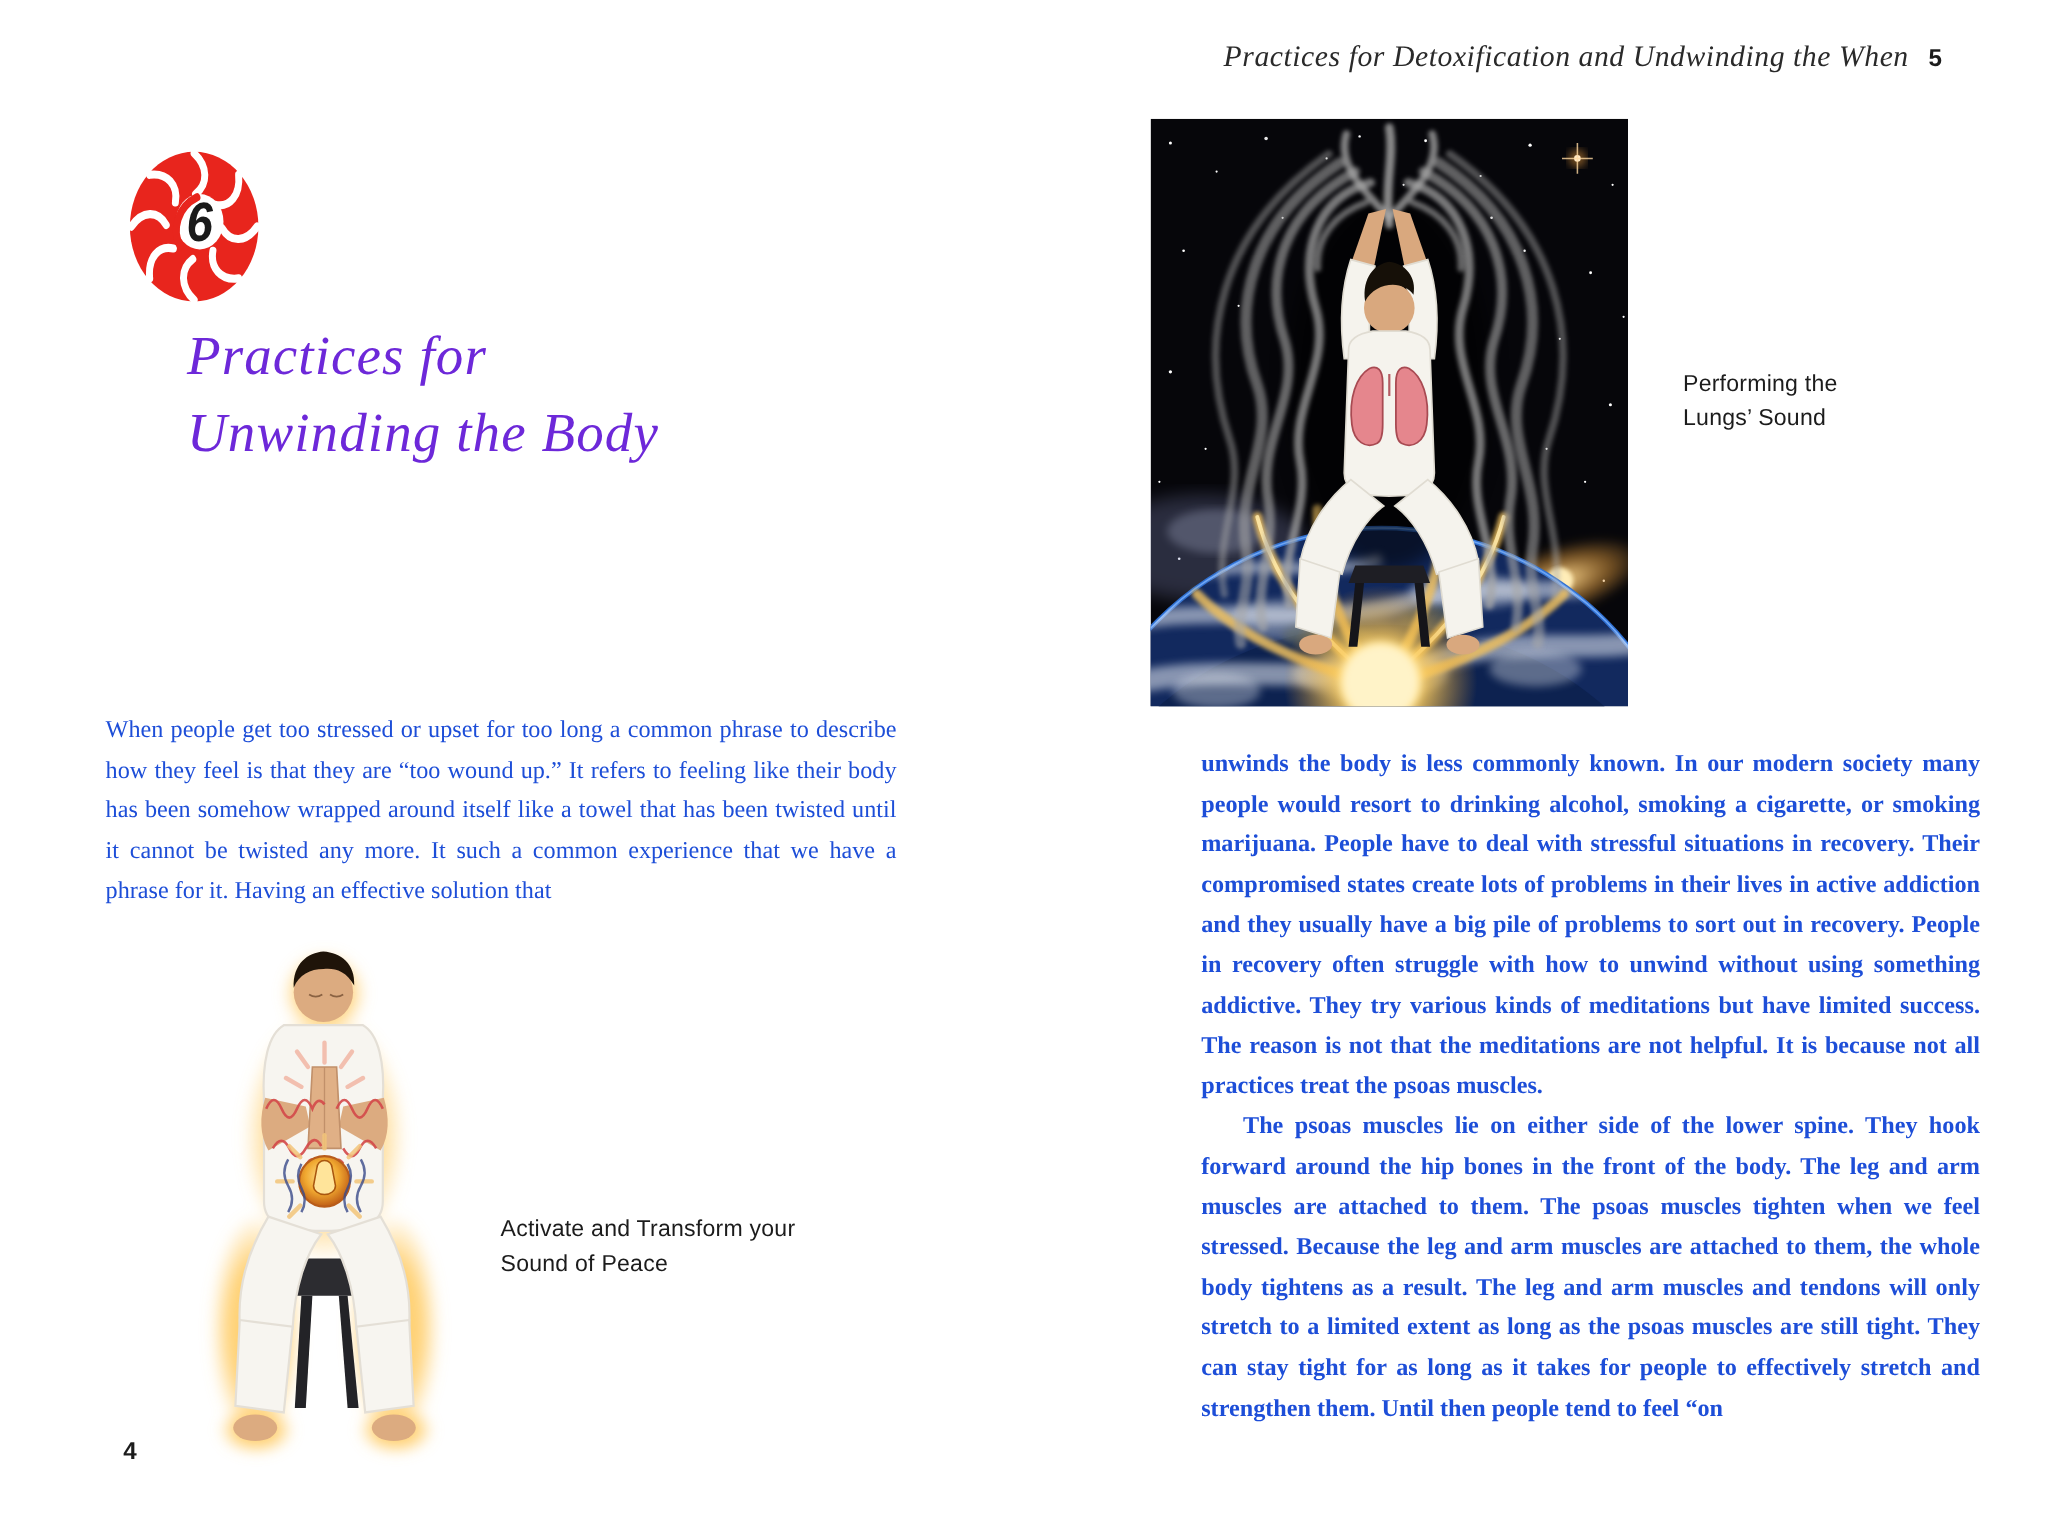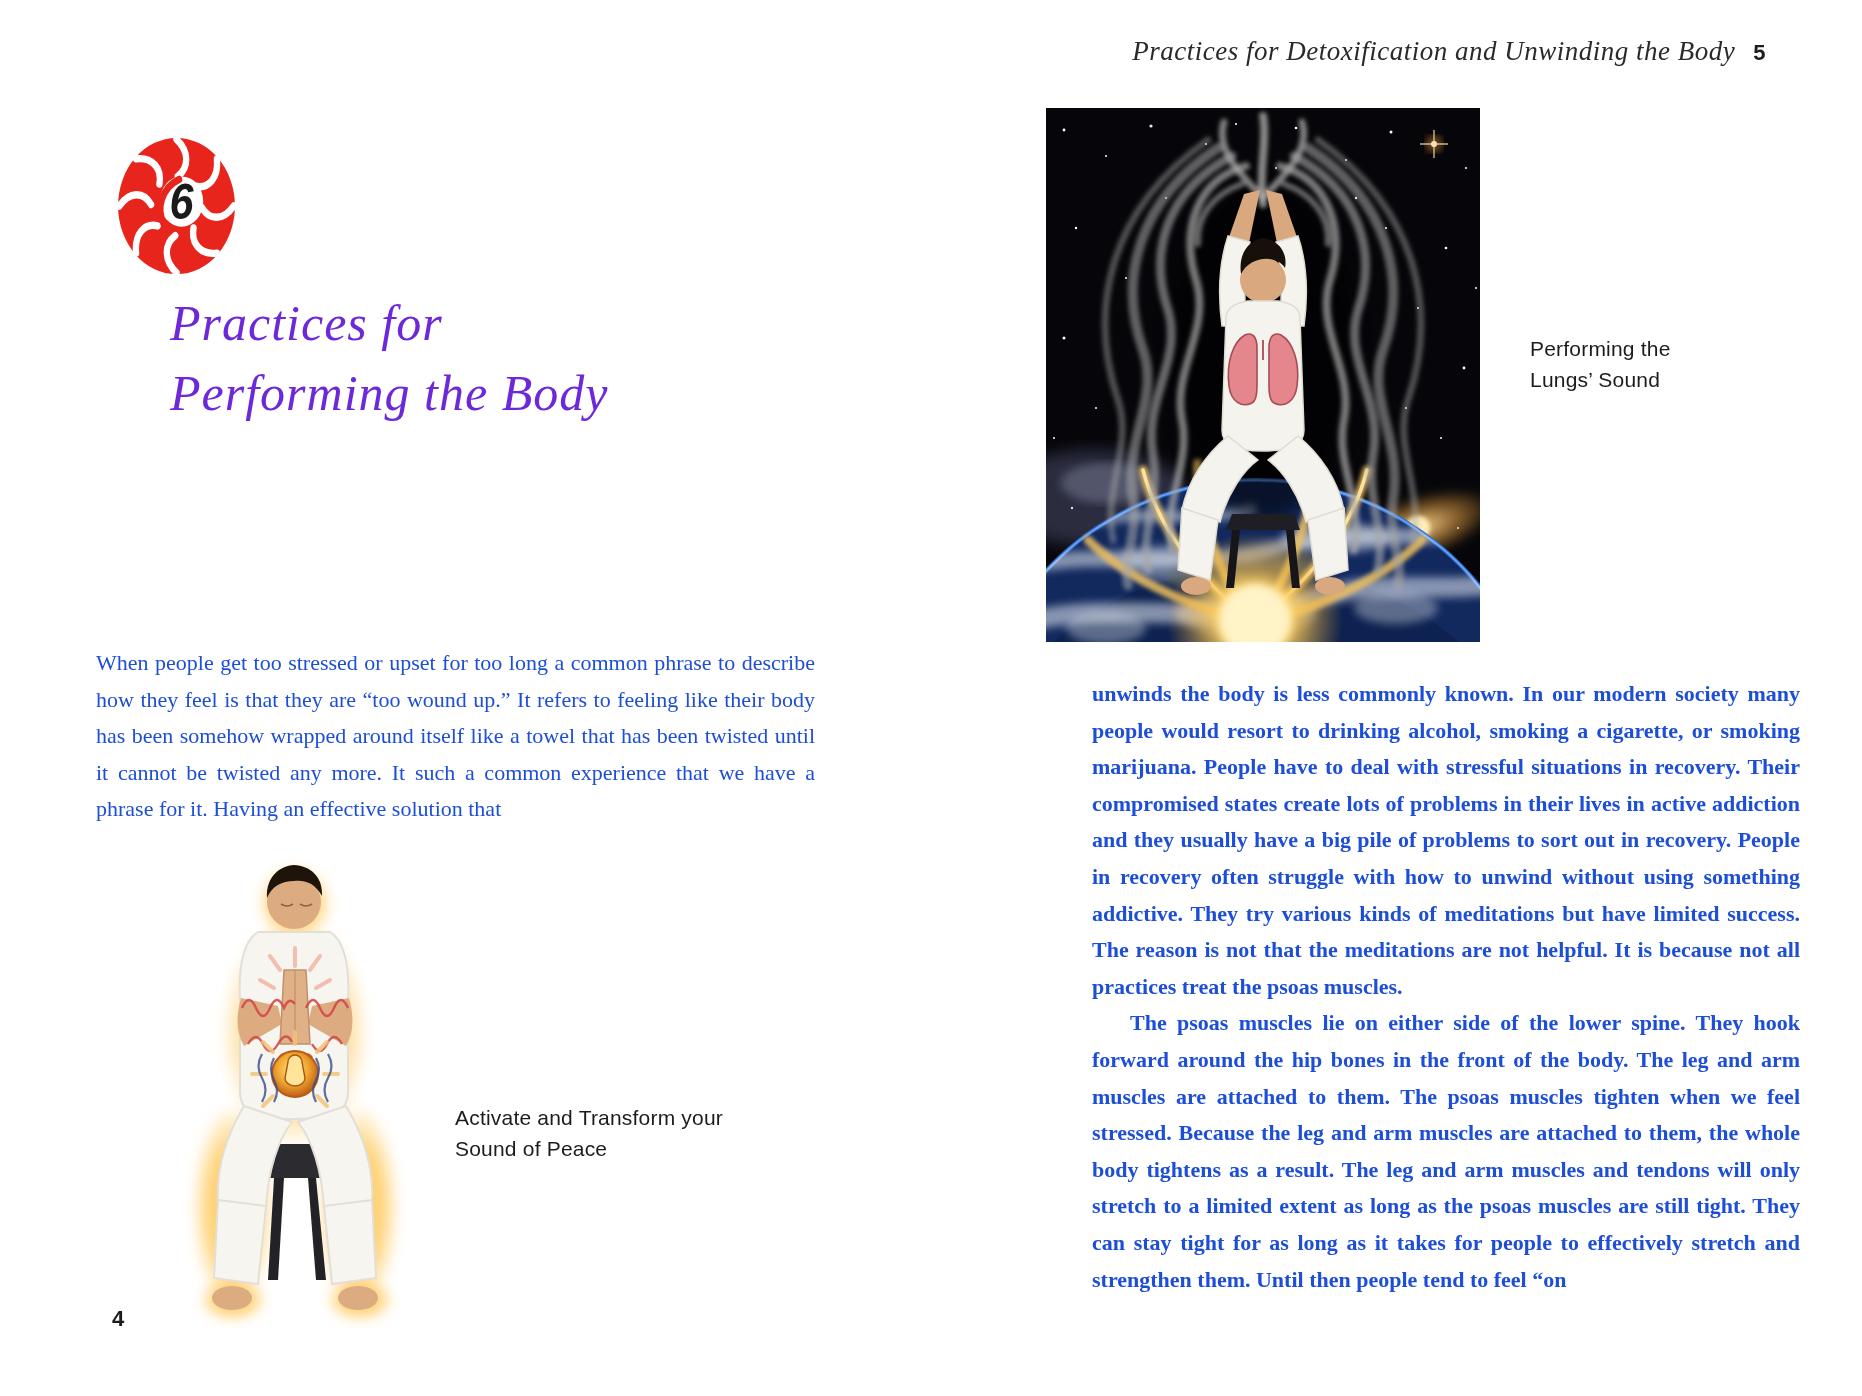--- a/index.html
+++ b/index.html
@@ -80,21 +80,21 @@
 
   
   .figure-right{ left:1046px; top:108px; width:434px; height:534px; }
   .figure-left{ left:178px; top:848px; width:234px; height:492px; }
   svg{display:block;}
 </style>
 </head>
 <body>
 
 <div class="abs running-header">
-  <span>Practices for Detoxification and Unwinding the Body</span><span class="folio">5</span>
+  <span>Practices for Detoxification and Undwinding the When</span><span class="folio">5</span>
 </div>
 
 <div class="abs chapter-icon">
   <svg viewBox="0 0 100 100" width="127" height="148" preserveAspectRatio="none">
     <circle cx="50" cy="50" r="46" fill="#e8251d"></circle>
     <g stroke="#ffffff" stroke-width="5" fill="none" stroke-linecap="round">
       <path d="M50,5 C60,13 60,24 51,30" transform="rotate(0 50 50)"></path>
       <path d="M50,5 C60,13 60,24 51,30" transform="rotate(45 50 50)"></path>
       <path d="M50,5 C60,13 60,24 51,30" transform="rotate(90 50 50)"></path>
       <path d="M50,5 C60,13 60,24 51,30" transform="rotate(135 50 50)"></path>
@@ -104,21 +104,21 @@
       <path d="M50,5 C60,13 60,24 51,30" transform="rotate(315 50 50)"></path>
     </g>
     <circle cx="54" cy="47" r="17" fill="#ffffff"></circle>
     <path d="M40,62 C34,52 38,38 52,32" stroke="#e8251d" stroke-width="5" fill="none" stroke-linecap="round"></path>
     <text x="54" y="59" text-anchor="middle" font-family="Liberation Sans, sans-serif" font-weight="700" font-style="italic" font-size="34" fill="#1a1a1a">6</text>
   </svg>
 </div>
 
 <div class="abs chapter-title">
   <div>Practices for</div>
-  <div>Performing the Body</div>
+  <div>Unwinding the Body</div>
 </div>
 
 <div class="abs body-text col-left">
   <p>When people get too stressed or upset for too long a common phrase to describe how they feel is that they are “too wound up.” It refers to feeling like their body has been somehow wrapped around itself like a towel that has been twisted until it cannot be twisted any more. It such a common experience that we have a phrase for it. Having an effective solution that</p>
 </div>
 
 <div class="abs figure-left">
   <svg viewBox="0 0 234 492" width="234" height="492">
     <defs>
       <radialGradient id="aura" cx="50%" cy="50%" r="50%">

